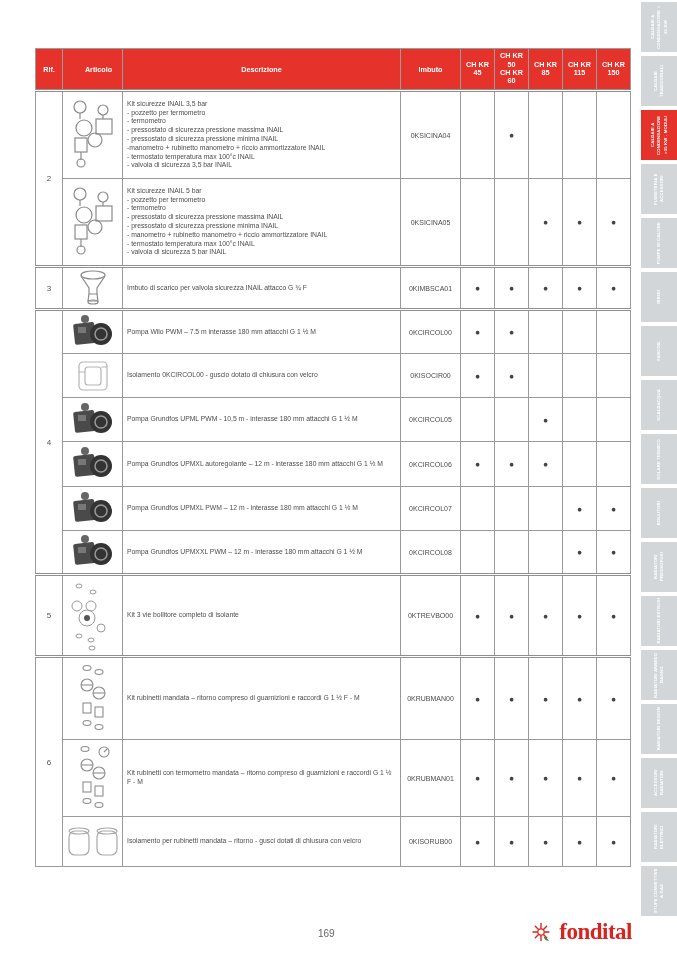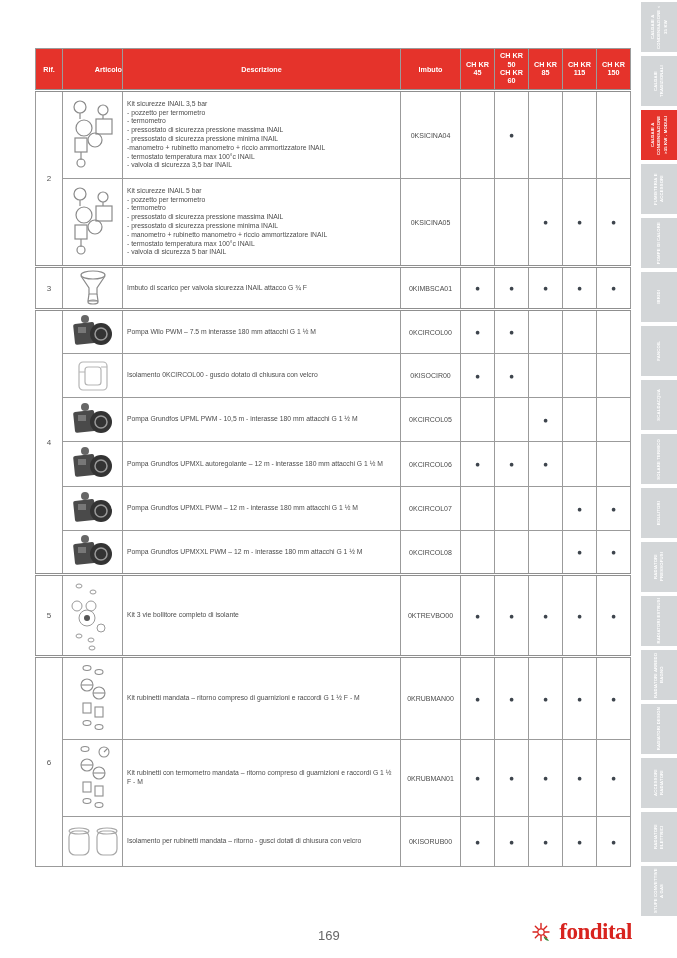--- a/index.html
+++ b/index.html
@@ -4,36 +4,36 @@
 <style>
   * { margin:0; padding:0; box-sizing:border-box; }
   html,body { width:677px; height:958px; background:#ffffff; font-family:"Liberation Sans", sans-serif; overflow:hidden; }
   .page { position:relative; width:677px; height:958px; background:#fff; }
 
   
   table.products { position:absolute; left:35px; top:48px; width:595px; border-collapse:collapse; table-layout:fixed; }
   table.products th, table.products td { border:1px solid #9b9b9b; overflow:hidden; }
   thead th { background:#e5332b; color:#fff; font-size:7.2px; font-weight:bold; height:42px; text-align:center; vertical-align:middle; border-color:#8a8a8a; }
   thead th.model { white-space:pre-line; line-height:1.18;margin-top:12px; }
-  thead th.articolo { text-align:right; padding-left:12px; }
+  thead th.articolo { text-align:center; padding-left:12px; }
   td.rif { font-size:8px; color:#555; text-align:center; vertical-align:middle; }
   td.img { text-align:center; vertical-align:middle; background:#fff; }
   td.desc { font-size:6.8px; color:#4c4c4c; line-height:1.3; padding:3px 4px; vertical-align:middle; white-space:pre-line; text-align:left; }
   td.code { font-size:7px; color:#4c4c4c; text-align:center; vertical-align:middle; }
   td.dot { font-size:8.5px; color:#3e454d; text-align:center; vertical-align:middle; }
   tr.gs td { border-top:3px double #8f8f8f; }
 
   
   .sidebar { position:absolute; top:2px; right:0; width:36px; display:flex; flex-direction:column; gap:4px; }
   .side-tab { height:50px; width:36px; background:#d3d6d8; display:flex; align-items:center; justify-content:center; }
   .side-tab.active { background:#e5332b; }
   .side-tab .vlabel { writing-mode:vertical-rl; transform:rotate(180deg); color:#fff; font-size:4.2px; font-weight:bold; text-transform:uppercase; letter-spacing:.2px; line-height:1.5; text-align:center; max-height:48px; }
 
   
-  .page-number { position:absolute; left:318px; top:928px; font-size:13px; color:#666; }
+  .page-number { position:absolute; left:318px; top:928px; font-size:10px; color:#666; }
   .logo { position:absolute; right:45px; top:919px; display:flex; align-items:center; gap:8px; }
   .logo .word { font-family:"Liberation Serif", serif; font-weight:bold; font-size:23px; color:#d8231e; letter-spacing:-.5px; }
 
   svg.draw { display:inline-block; vertical-align:middle; }
 </style>
 </head>
 <body>
 
 <div class="page">
 

